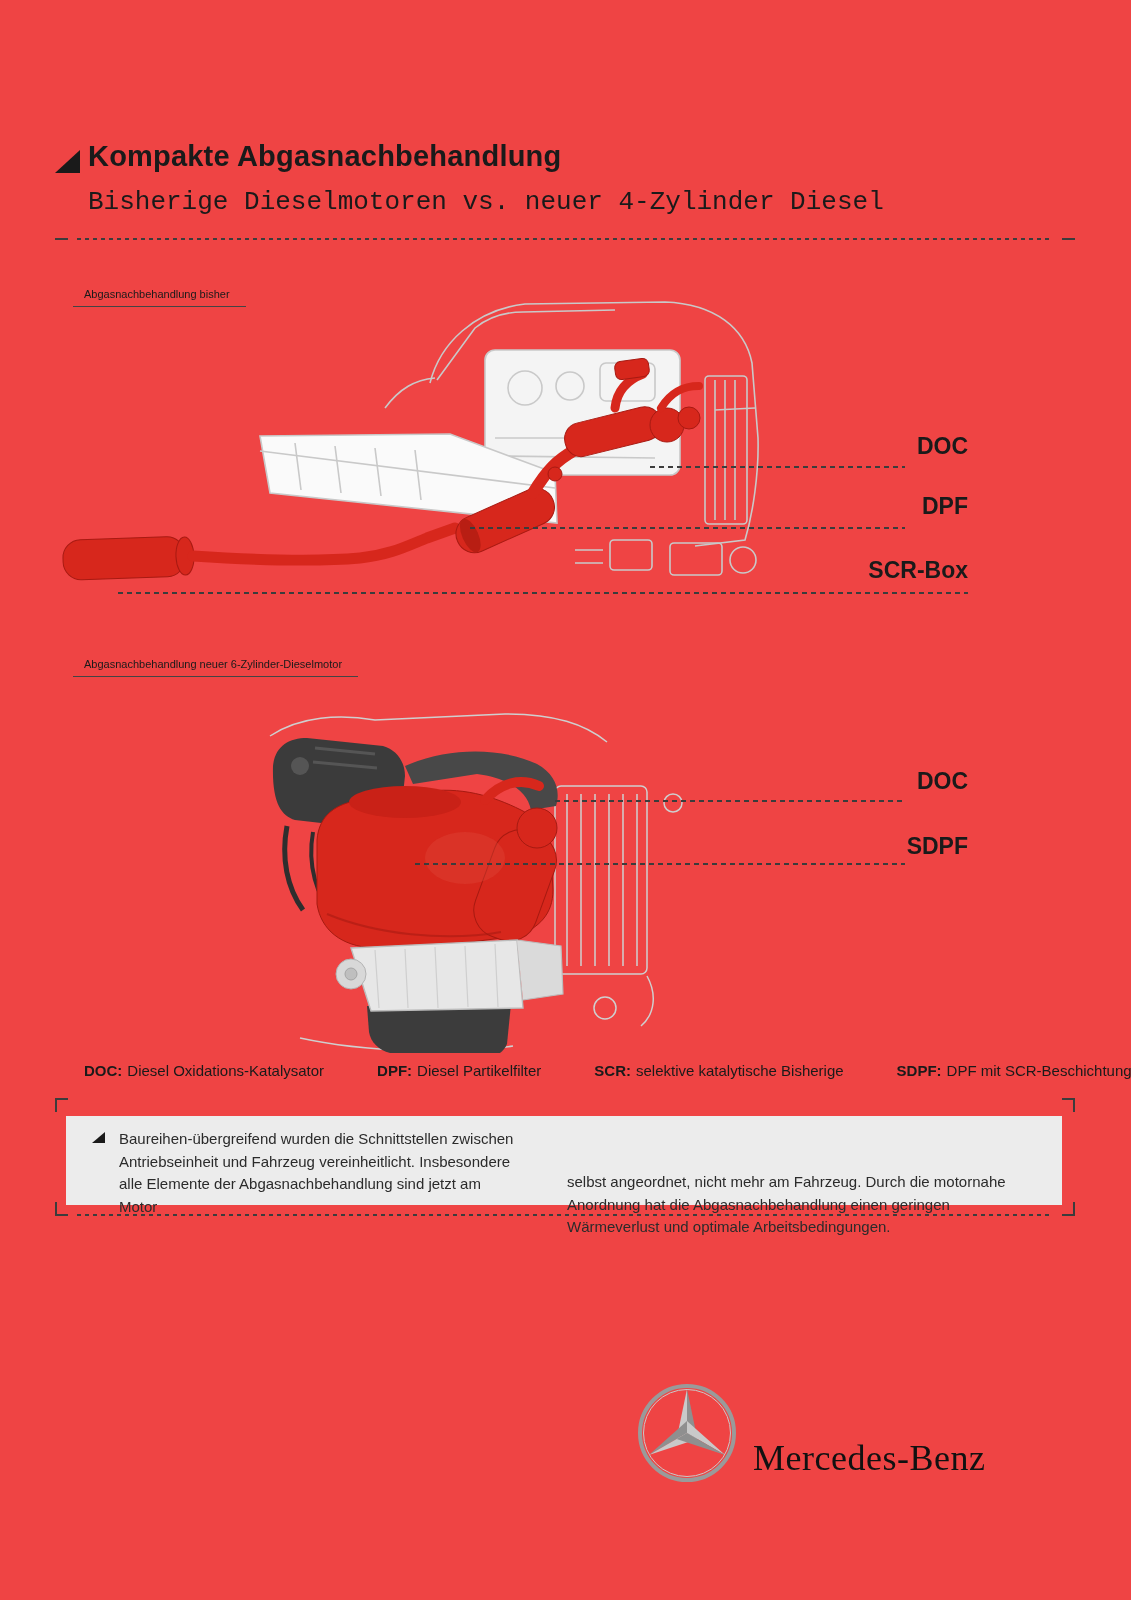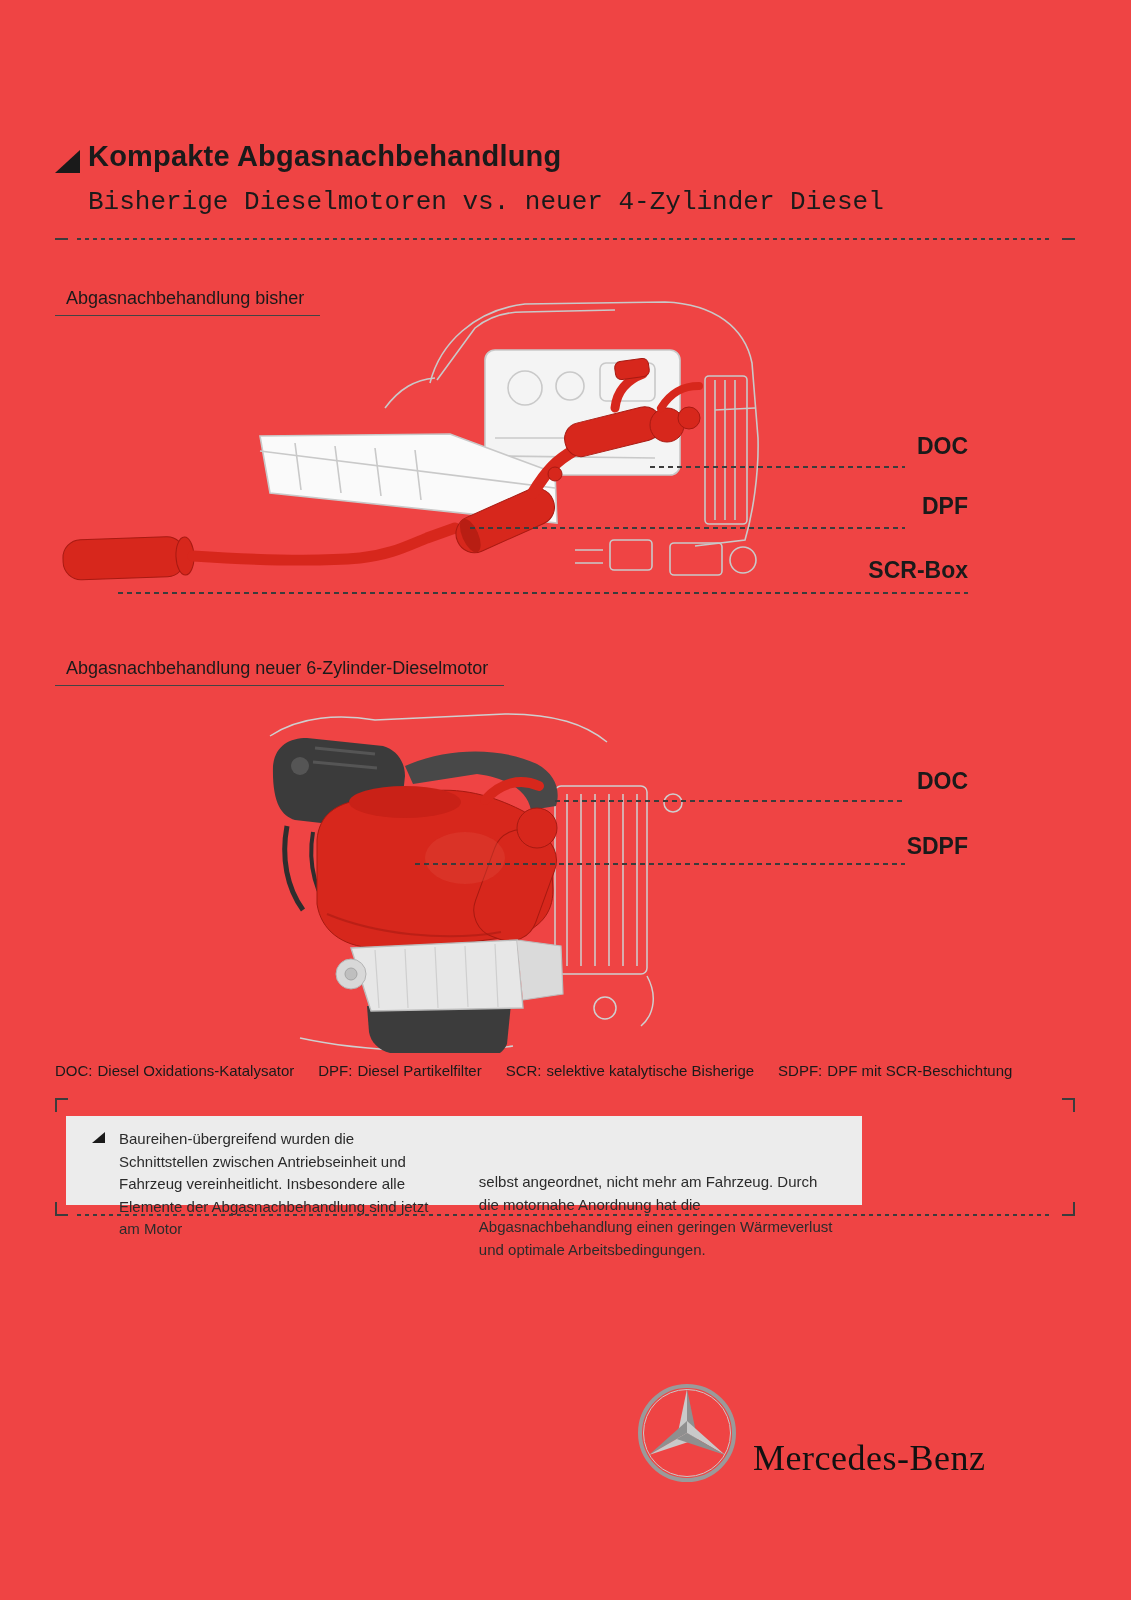--- a/index.html
+++ b/index.html
@@ -14,21 +14,21 @@
 
   
   .rule{position:absolute;left:55px;width:1020px;height:2px;display:flex;align-items:center;}
   .rule-cap{width:13px;height:2px;background:#3c3c3c;}
   .rule-mid{flex:1;height:2px;margin:0 9px;
     background:repeating-linear-gradient(90deg,#3c3c3c 0 4px,transparent 4px 8px);}
   .rule-top{top:238px;}
   .rule-bottom{top:1214px;}
 
   
-  .section-label{position:absolute;left:55px;font-size:18px;font-weight:400;
+  .section-label{position:absolute;left:73px;font-size:11px;font-weight:400;
     padding:0 16px 6px 11px;border-bottom:1px solid #444;}
   .section-label-1{top:288px;}
   .section-label-2{top:658px;}
 
   
   .figure{position:absolute;left:0;width:1131px;}
   .figure-1{top:280px;height:340px;}
   .figure-2{top:690px;height:370px;}
   .engine-svg{position:absolute;}
   .engine-svg-1{left:55px;top:8px;width:740px;height:320px;}
@@ -39,26 +39,26 @@
     background:repeating-linear-gradient(90deg,#3c3c3c 0 5px,transparent 5px 9px);}
   .co1-doc-label{top:153px;}   .co1-doc-line{top:186px;left:650px;width:255px;}
   .co1-dpf-label{top:213px;}   .co1-dpf-line{top:247px;left:470px;width:435px;}
   .co1-scr-label{top:277px;}   .co1-scr-line{top:312px;left:118px;width:850px;}
   .co2-doc-label{top:78px;}    .co2-doc-line{top:110px;left:555px;width:350px;}
   .co2-sdpf-label{top:143px;}  .co2-sdpf-line{top:173px;left:415px;width:490px;}
 
   
   .legend{position:absolute;left:55px;top:1062px;width:1020px;display:flex;gap:24px;
     font-size:15px;white-space:nowrap;}
-  .legend-term{font-weight:400;margin-right:5px;}
+  .legend-term{font-weight:700;margin-right:5px;margin-left:29px;}
 
   
   .tick-v{position:absolute;width:2px;height:14px;background:#3c3c3c;}
   .tick-h{position:absolute;width:13px;height:2px;background:#3c3c3c;}
-  .note-box{position:absolute;left:66px;top:1116px;width:796px;height:89px;background:#ececec;
+  .note-box{position:absolute;left:66px;top:1116px;width:996px;height:89px;background:#ececec;
     display:flex;align-items:flex-start;box-sizing:border-box;padding:12px 24px 12px 26px;}
   .note-bullet{width:0;height:0;border-left:13px solid transparent;border-bottom:11px solid #1a1a1a;
     margin:4px 14px 0 0;flex:0 0 auto;}
   .note-col{font-size:15px;line-height:1.5;color:#2b2b2b;}
   .note-col-left{width:402px;margin-right:46px;}
   .note-col-right{width:460px;margin-top:43px;}
 
   
   .star-logo{position:absolute;left:635px;top:1381px;width:104px;height:104px;}
   .brand-wordmark{position:absolute;left:753px;top:1409px;

